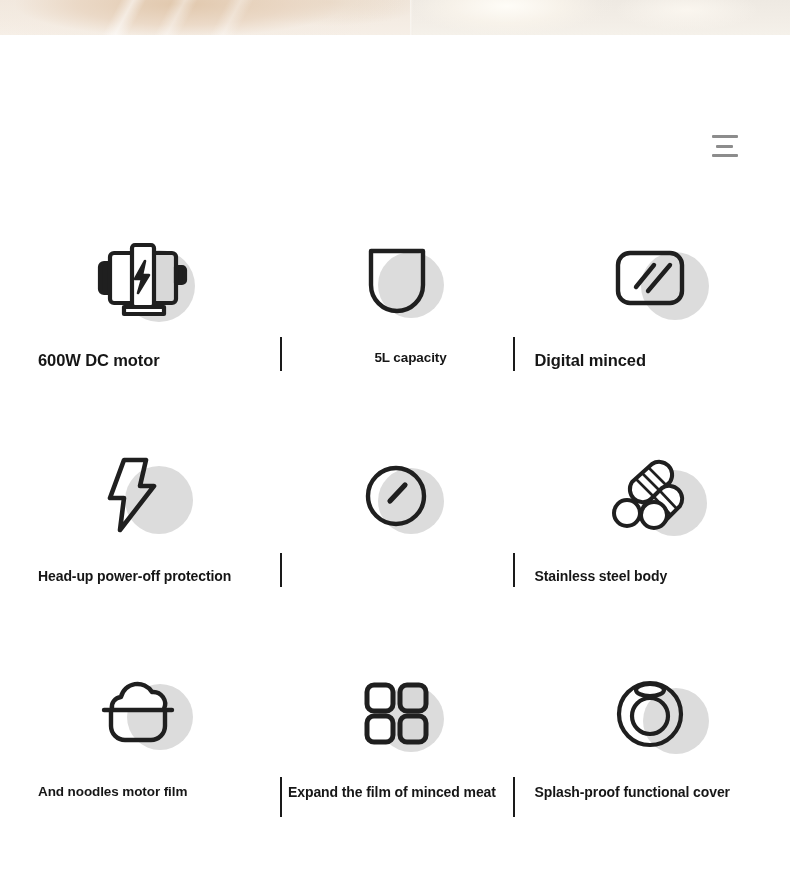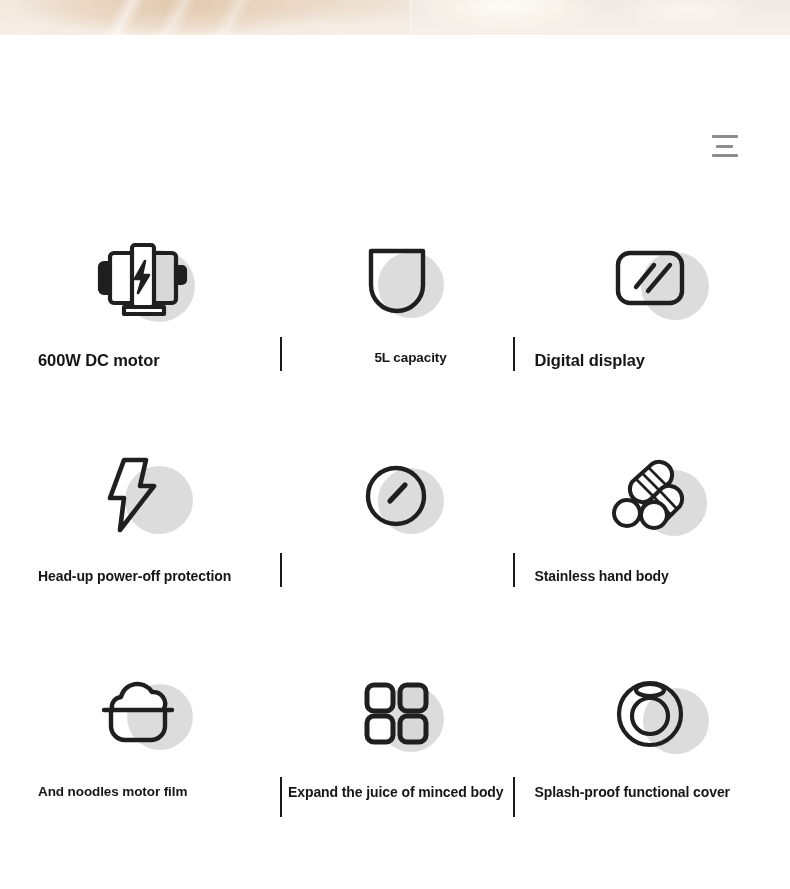--- a/index.html
+++ b/index.html
@@ -222,21 +222,21 @@
 
       <div class="feature-cell cell-3">
         <div class="icon-wrap">
           <div class="blob" style="width:68px; height:68px; left:44px; top:22px;"></div>
           <svg width="100" height="78" viewBox="0 0 100 78" fill="none" stroke="#1f1f1f" stroke-width="4.4" stroke-linejoin="round" stroke-linecap="round">
             <rect x="16" y="14" width="64" height="50" rx="12"></rect>
             <line x1="34" y1="48" x2="52" y2="26"></line>
             <line x1="46" y1="52" x2="68" y2="26"></line>
           </svg>
         </div>
-        <div class="feature-label lbl-lg label-pos-3">Digital display</div>
+        <div class="feature-label lbl-lg label-pos-3">Digital minced</div>
       </div>
     </div>
 
     <div class="feature-row r2">
 
       <div class="divider" style="left:280px; top:125px; height:34px;"></div>
       <div class="divider" style="left:513px; top:125px; height:34px;"></div>
 
       <div class="feature-cell cell-1">
         <div class="icon-wrap">
@@ -271,21 +271,21 @@
             <path d="M42 52 L60 34 a13 13 0 0 1 18 18 L60 70 a13 13 0 0 1 -18 -18 z" fill="#ffffff"></path>
             <line x1="52" y1="43" x2="69" y2="61" stroke-width="2.6"></line>
             <line x1="59" y1="38" x2="75" y2="55" stroke-width="2.6"></line>
             <line x1="46" y1="49" x2="63" y2="66" stroke-width="2.6"></line>
 
             <circle cx="25" cy="59" r="13" fill="#ffffff"></circle>
 
             <circle cx="52" cy="61" r="13" fill="#ffffff"></circle>
           </svg>
         </div>
-        <div class="feature-label lbl-md label-pos-3">Stainless hand body</div>
+        <div class="feature-label lbl-md label-pos-3">Stainless steel body</div>
       </div>
     </div>
 
     <div class="feature-row r3">
 
       <div class="divider" style="left:280px; top:133px; height:40px;"></div>
       <div class="divider" style="left:513px; top:133px; height:40px;"></div>
 
       <div class="feature-cell cell-1">
         <div class="icon-wrap">
@@ -305,21 +305,21 @@
       <div class="feature-cell cell-2">
         <div class="icon-wrap">
           <div class="blob" style="width:66px; height:66px; left:36px; top:22px;"></div>
           <svg width="96" height="82" viewBox="0 0 96 82" fill="none" stroke="#1f1f1f" stroke-width="5" stroke-linejoin="round" stroke-linecap="round">
             <rect x="18" y="14" width="26" height="26" rx="7" fill="#ffffff"></rect>
             <rect x="51" y="14" width="26" height="26" rx="7" fill="#d8d8d8"></rect>
             <rect x="18" y="45" width="26" height="26" rx="7" fill="#ffffff"></rect>
             <rect x="51" y="45" width="26" height="26" rx="7" fill="#d8d8d8"></rect>
           </svg>
         </div>
-        <div class="feature-label lbl-md label-pos-2" style="text-align:left; padding-left:8px; box-sizing:border-box;">Expand the juice of minced body</div>
+        <div class="feature-label lbl-md label-pos-2" style="text-align:left; padding-left:8px; box-sizing:border-box;">Expand the film of minced meat</div>
       </div>
 
       <div class="feature-cell cell-3">
         <div class="icon-wrap">
           <div class="blob" style="width:66px; height:66px; left:46px; top:24px;"></div>
           <svg width="100" height="84" viewBox="0 0 100 84" fill="none" stroke="#1f1f1f" stroke-width="4.2" stroke-linejoin="round" stroke-linecap="round">
             <circle cx="48" cy="44" r="31"></circle>
             <circle cx="48" cy="46" r="18"></circle>
             <ellipse cx="48" cy="20" rx="14" ry="6"></ellipse>
           </svg>

